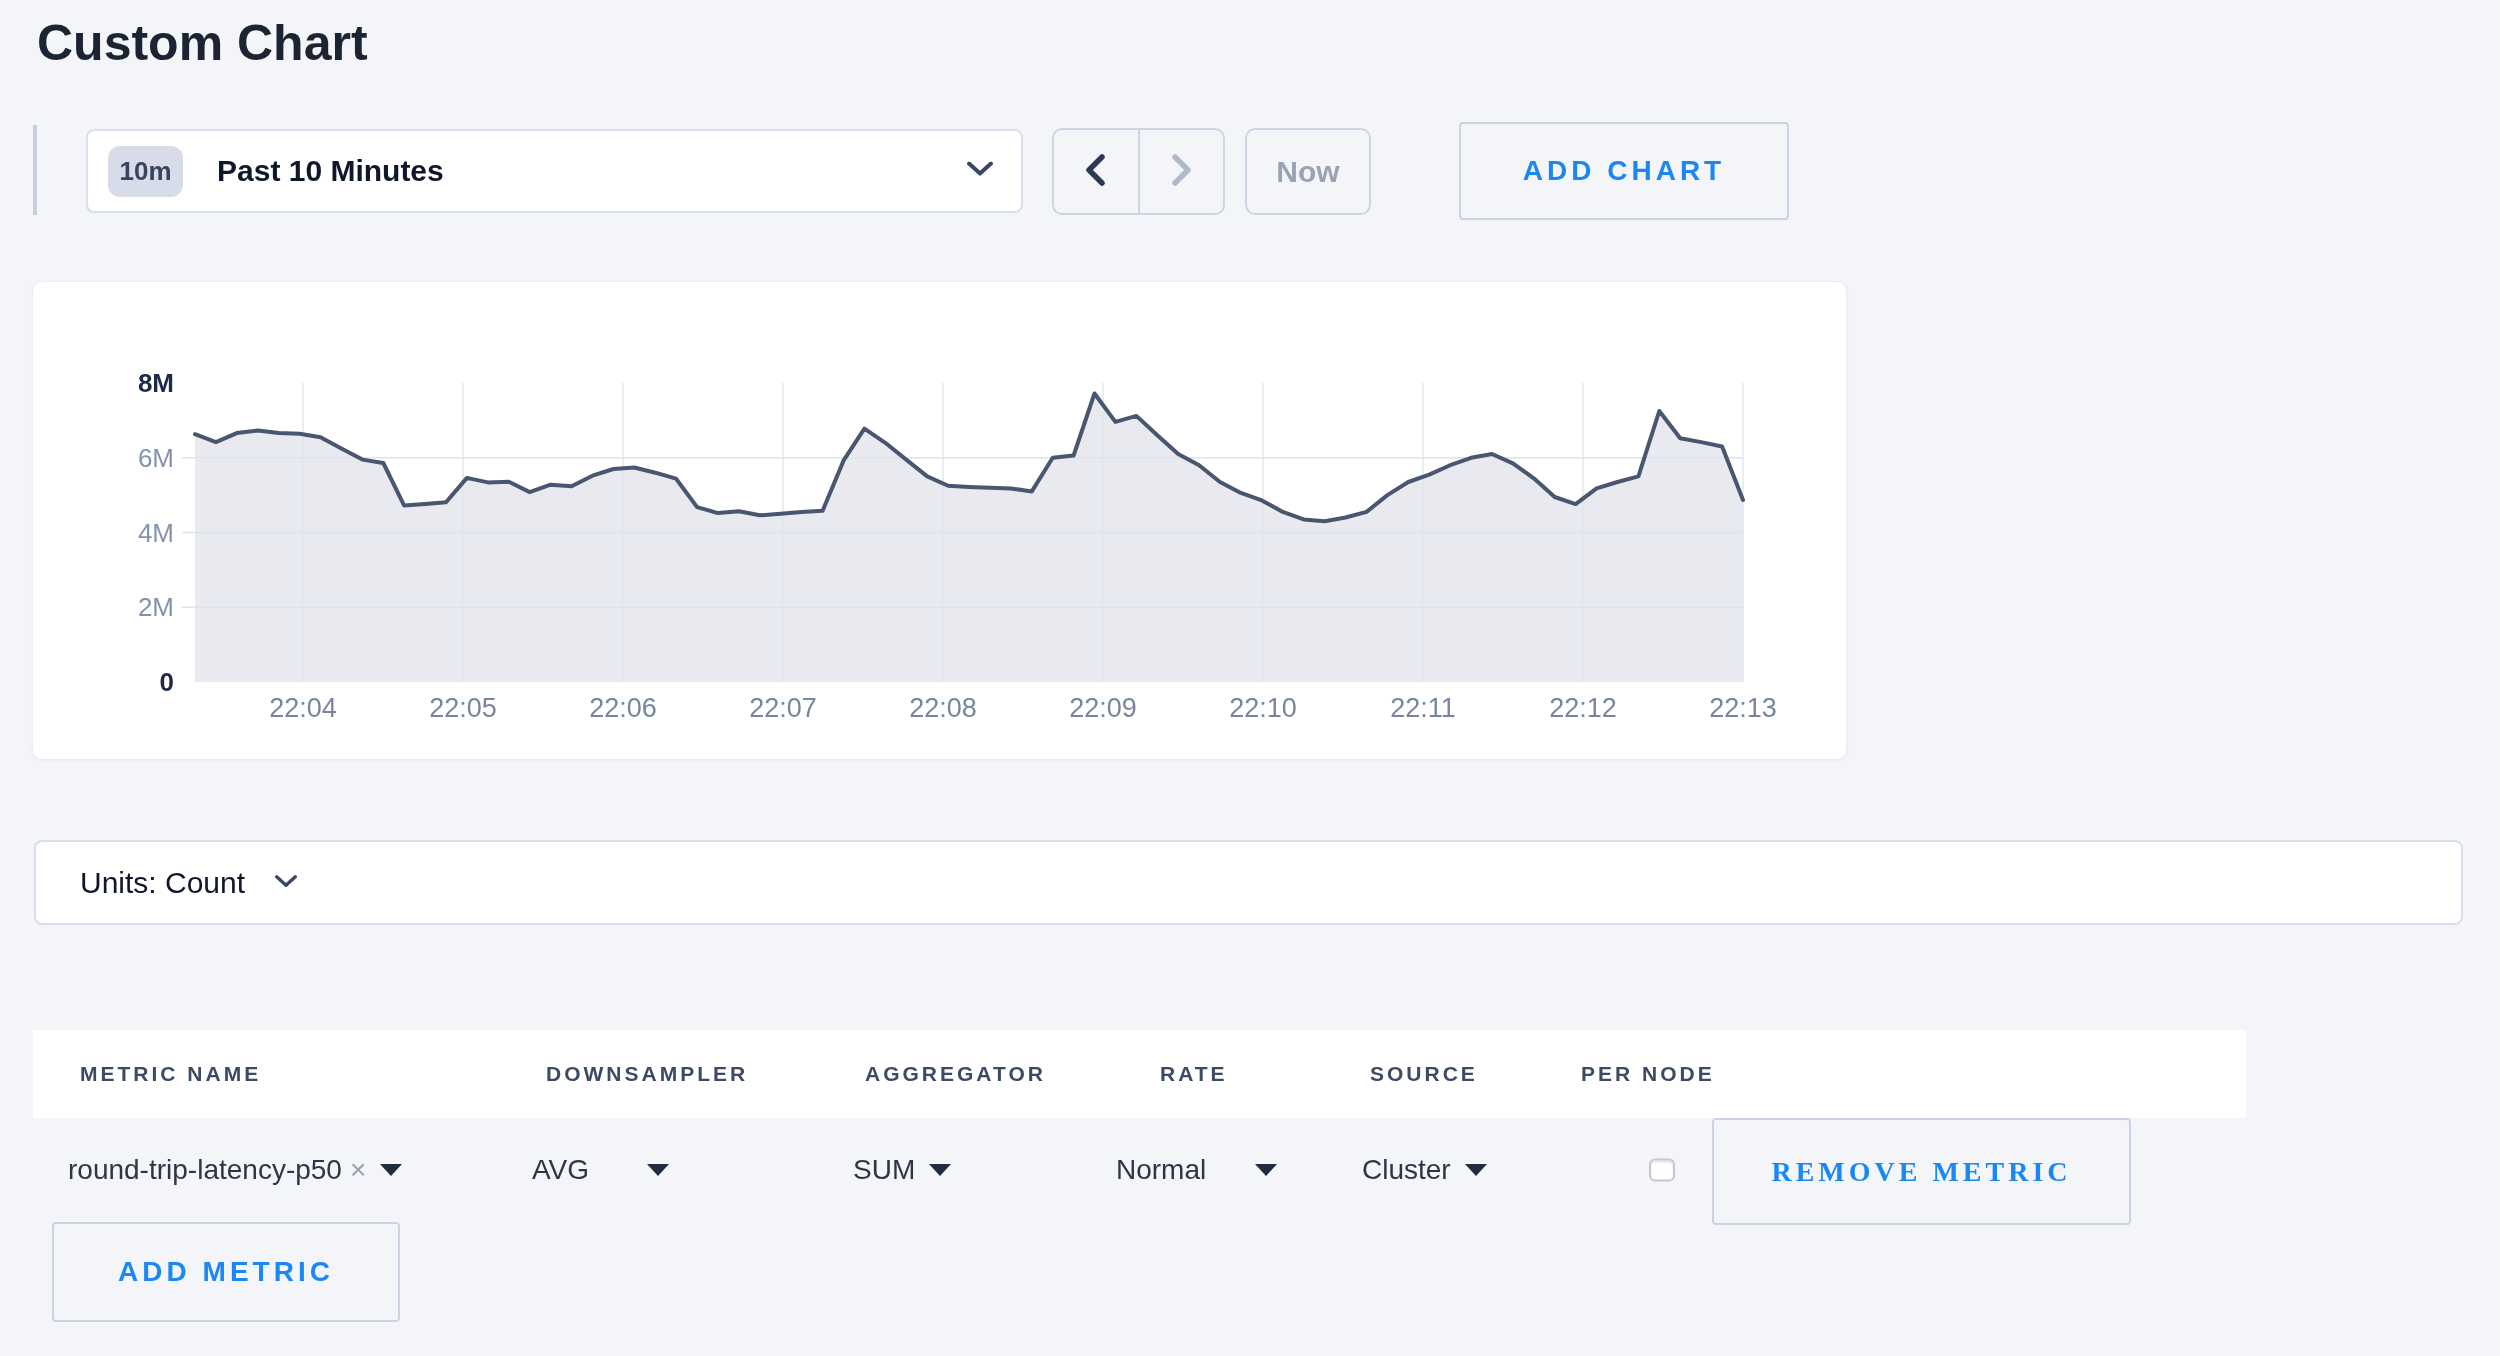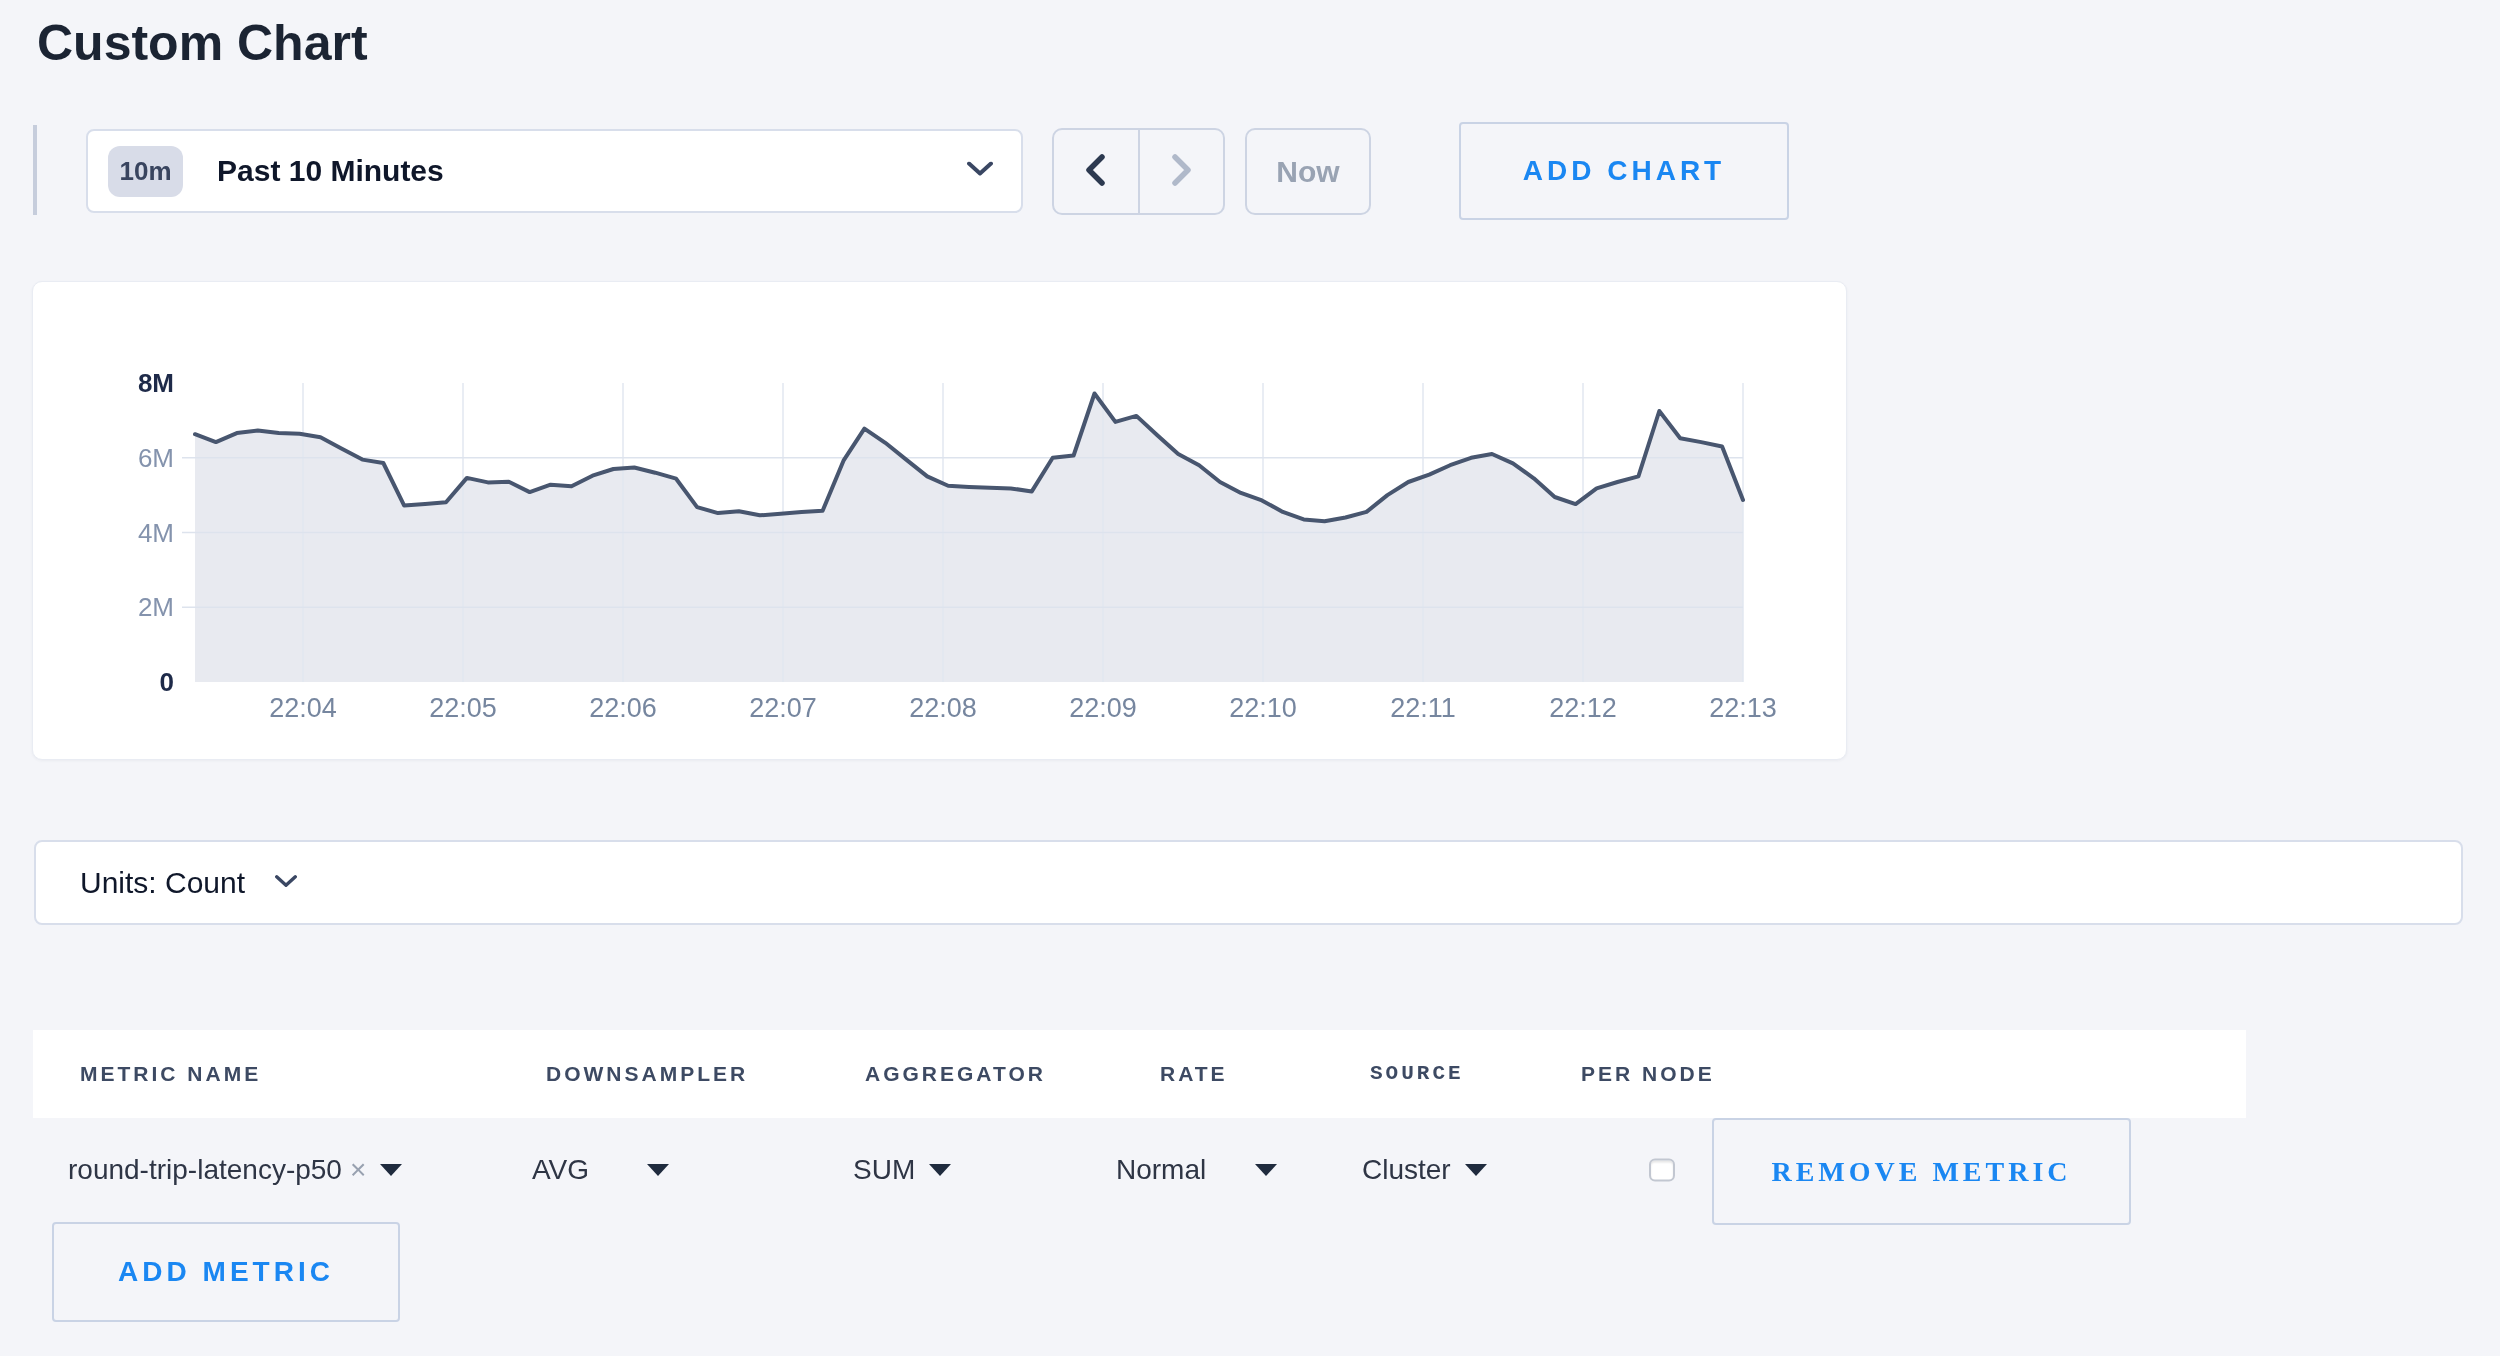--- a/index.html
+++ b/index.html
@@ -91,21 +91,21 @@
   .table-header {
     position: absolute; left: 33px; top: 1030px; width: 2213px; height: 88px;
     background: #FFFFFF;
   }
   .th {
     position: absolute; top: 0; line-height: 88px;
     font-size: 21px; font-weight: 700; letter-spacing: 3px; color: #3D4A63;
     white-space: nowrap;
   }
   .th.c1 { left: 47px; }  .th.c2 { left: 513px; } .th.c3 { left: 832px; }
-  .th.c4 { left: 1127px; } .th.c5 { left: 1337px; font-family: Liberation Mono, monospace; } .th.c6 { left: 1548px; }
+  .th.c4 { left: 1127px; } .th.c5 { left: 1337px; } .th.c6 { left: 1548px; }
 
   .metric-row { position: absolute; left: 0; top: 1118px; width: 2500px; height: 104px; }
   .cell {
     position: absolute; top: 50%; transform: translateY(-50%);
     display: flex; align-items: center; white-space: nowrap; cursor: pointer;
   }
   .cell-text { font-size: 28px; color: #2E3545; }
   .x-glyph { font-size: 28px; color: #98A1B0; margin-left: 8px; }
   .caret {
     width: 0; height: 0; margin-left: 14px;

